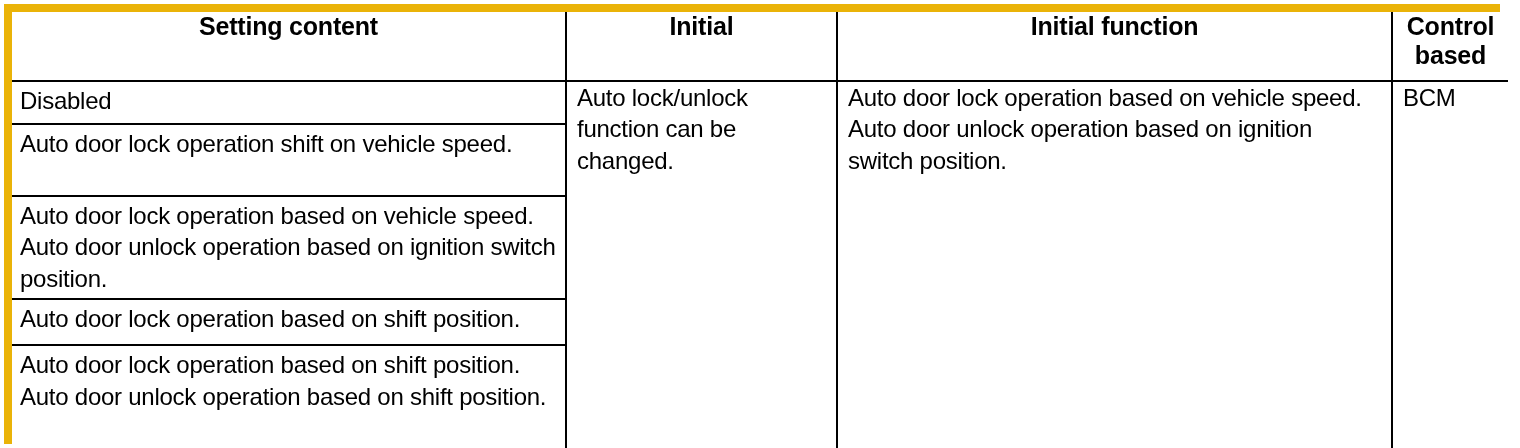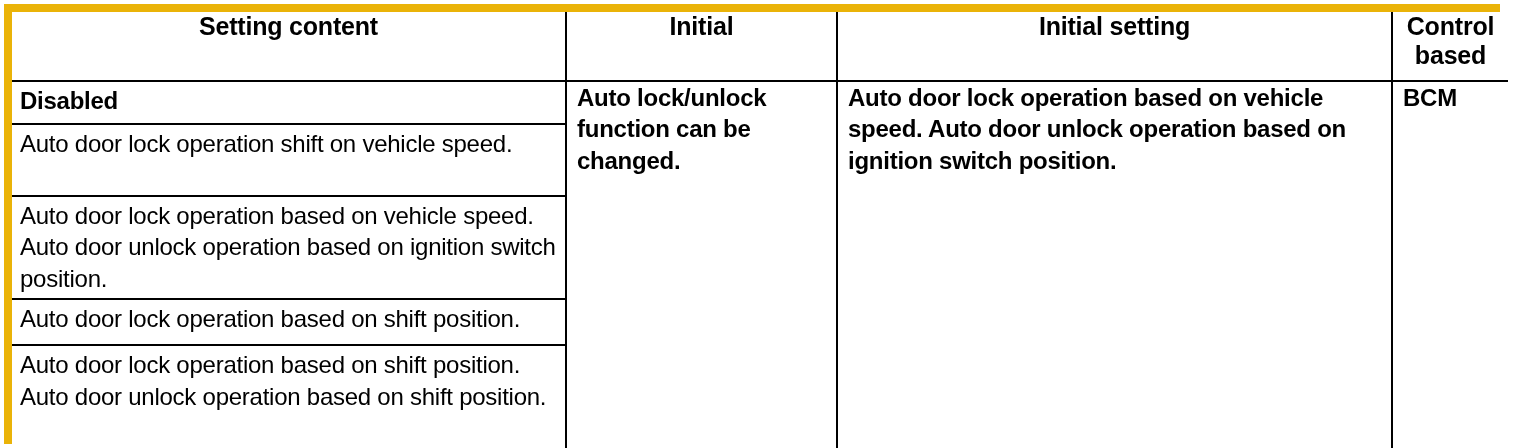--- a/index.html
+++ b/index.html
@@ -82,42 +82,42 @@
   }
 
   
   col.c1 { width: 554px; }
   col.c2 { width: 271px; }
   col.c3 { width: 555px; }
   col.c4 { width: 116px; }
 
   
   tr.r-head { height: 68px; }
-  tr.r1 { height: 43px; font-weight: bold; }
+  tr.r1 { height: 43px; }
   tr.r2 { height: 72px; }
   tr.r3 { height: 101px; }
   tr.r4 { height: 46px; }
   tr.r5 { height: 106px; }
 </style>
 </head>
 <body>
 
 <div id="table-wrap">
   <table class="spec-table">
     <colgroup>
       <col class="c1">
       <col class="c2">
       <col class="c3">
       <col class="c4">
     </colgroup>
     <tbody>
       <tr class="r-head">
         <th class="col-head">Setting content</th>
         <th class="col-head">Initial</th>
-        <th class="col-head">Initial setting</th>
+        <th class="col-head">Initial function</th>
         <th class="col-head">Control based</th>
       </tr>
 
       <tr class="r1">
         <td class="cell">
           <span class="txt">Disabled</span>
         </td>
         <td class="span-cell" rowspan="5">
           <span class="txt">Auto lock/unlock function can be changed.</span>
         </td>

